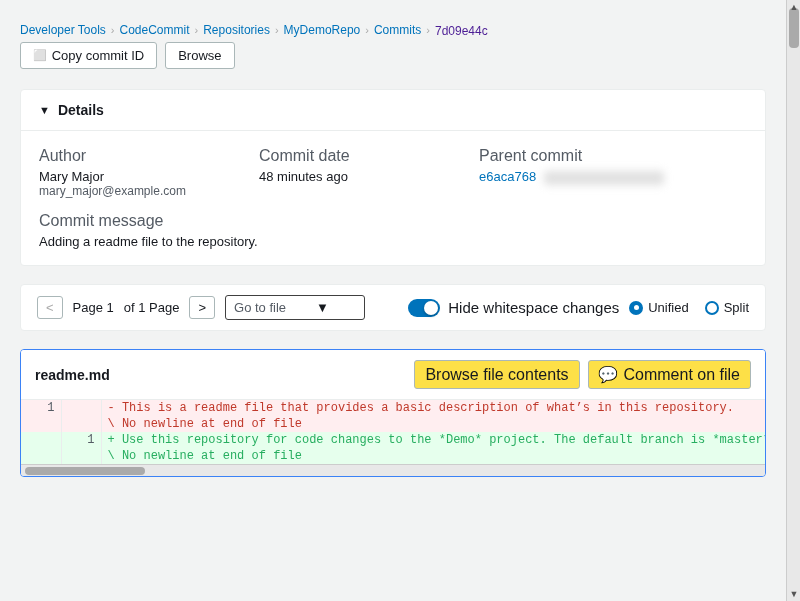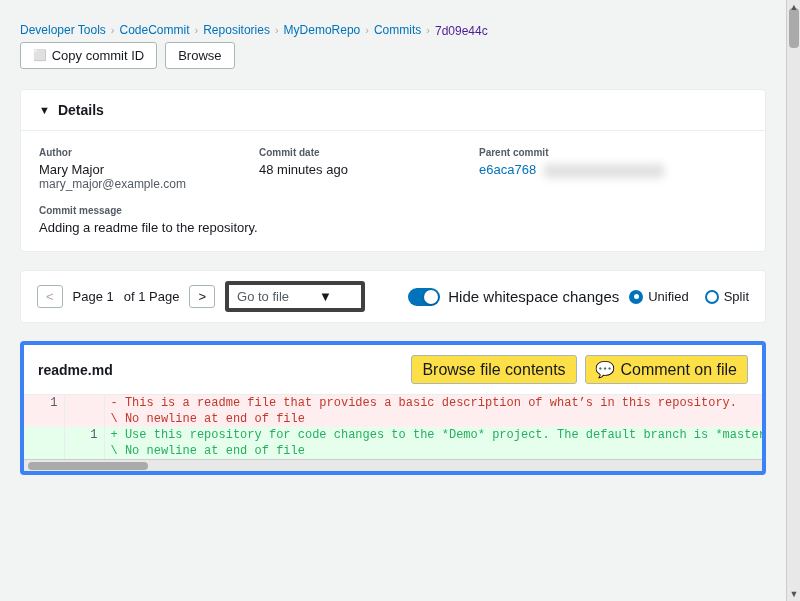--- a/index.html
+++ b/index.html
@@ -151,23 +151,23 @@
     }
     .details-grid {
       display: grid;
       grid-template-columns: 220px 220px 1fr;
       gap: 0;
     }
     .detail-col {
       padding-right: 20px;
     }
     .detail-label {
-      font-size: 10px;
+      font-size: 16px;
       color: #545b64;
-      font-weight: 700;
+      font-weight: 400;
       margin-bottom: 4px;
     }
     .detail-value {
       font-size: 13px;
       color: #16191f;
     }
     .detail-value-sub {
       font-size: 12px;
       color: #545b64;
     }
@@ -211,21 +211,21 @@
       cursor: pointer;
     }
     .page-nav-btn:disabled { color: #aaa; cursor: default; }
     .page-text {
       font-size: 13px;
       color: #16191f;
     }
     .goto-file-select {
       display: flex;
       align-items: center;
-      border: 4px solid #404040;
+      border: 1px solid #404040;
       border-radius: 3px;
       background: #fff;
       padding: 4px 8px;
       font-size: 13px;
       cursor: pointer;
       gap: 30px;
       min-width: 140px;
     }
     .goto-file-text { color: #545b64; }
     .spacer { flex: 1; }
@@ -292,21 +292,21 @@
       content: '';
       width: 5px;
       height: 5px;
       border-radius: 50%;
       background: #fff;
     }
 
     
     .diff-card {
       background: #fff;
-      border: 4px solid #3b82f6;
+      border: 1px solid #3b82f6;
       border-radius: 4px;
       overflow: hidden;
     }
     .diff-card-header {
       display: flex;
       align-items: center;
       justify-content: space-between;
       padding: 10px 14px;
       border-bottom: 1px solid #eaeded;
       background: #fff;

